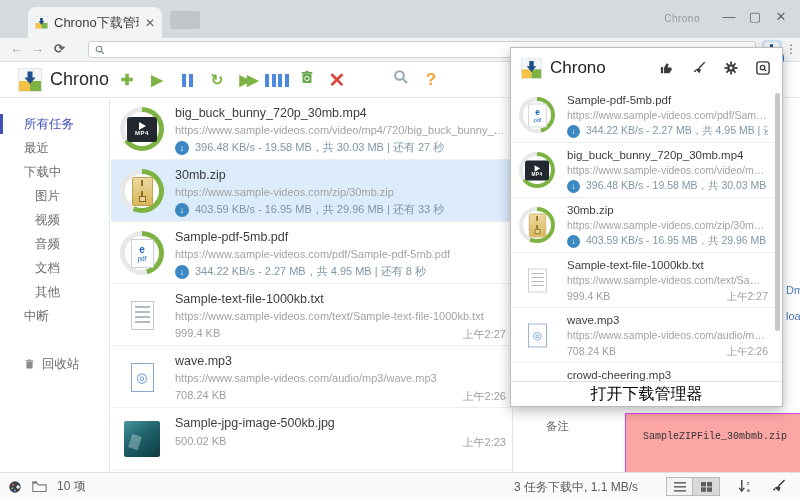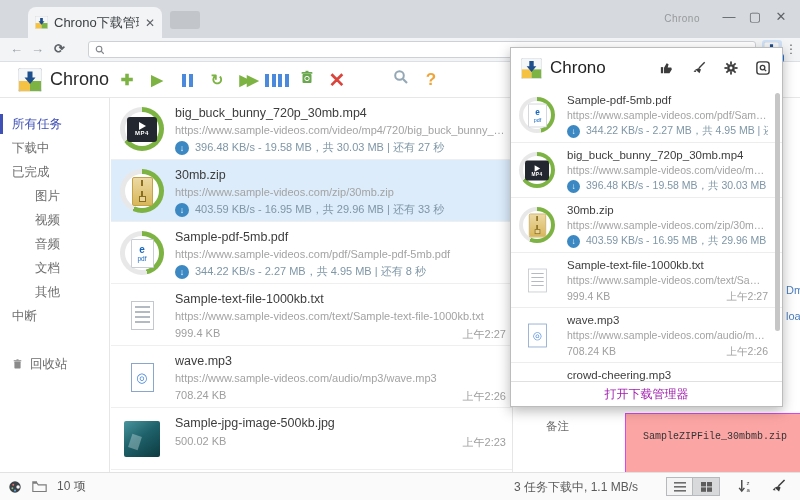--- a/index.html
+++ b/index.html
@@ -35,21 +35,21 @@
   .htools{position:absolute;left:112px;top:0;height:36px;display:flex;align-items:center}
   .hicon{width:30px;text-align:center;cursor:pointer;font-size:15px;line-height:36px}
   .g{color:#7cb342;font-weight:bold}
   .pbars{display:inline-block;width:11px;height:13px;border-left:4px solid #4a89dc;border-right:4px solid #4a89dc;box-sizing:border-box;vertical-align:-2px}
   .pb2{margin-left:2px}
   .del-x{color:#d9453d;font-weight:bold;font-size:20px}
   .hicon.far{margin-left:34px}
   .help-q{color:#f0a437;font-weight:bold;font-size:17px}
   
   .sidebar{position:absolute;left:0;top:36px;width:110px;bottom:28px;border-right:1px solid #e6e6e6;box-sizing:border-box;padding-top:14px}
-  .sitem{height:24px;line-height:24px;font-size:12.5px;color:#6d6d6d;padding-left:12px;position:relative;cursor:pointer;white-space:nowrap}
+  .sitem{height:24px;line-height:24px;font-size:12.5px;color:#6d6d6d;padding-left:24px;position:relative;cursor:pointer;white-space:nowrap}
   .sitem.indent{padding-left:35px}
   .sitem.sel{color:#3f51b5}
   .sitem.sel::before{content:"";position:absolute;left:0;top:2px;bottom:2px;width:3px;background:#3f51b5}
   .sitem.trash{margin-top:24px;display:flex;align-items:center;gap:7px}
   
   .list{position:absolute;left:111px;top:36px;width:401px;bottom:28px;overflow:hidden}
   .row{height:62px;border-bottom:1px solid #efefef;box-sizing:border-box;position:relative;padding:8px 6px 0 64px;cursor:pointer}
   .row.sel{background:#dcecfb}
   .icon-slot{position:absolute;left:9px;top:9px;width:44px;height:44px;display:flex;align-items:center;justify-content:center}
   .ring{border-radius:50%;width:44px;height:44px;position:absolute;left:0;top:0}
@@ -108,21 +108,21 @@
   .prow .ring::before{inset:4px}
   .prow .fi{transform:scale(.82)}
   .prow .fi-jpg,.prow .fi-mp4{transform:scale(.8)}
   .ptitle{font-size:11.5px;color:#3d3d3d;white-space:nowrap;overflow:hidden}
   .purl{font-size:10.5px;color:#a3a3a3;margin-top:3px;white-space:nowrap;overflow:hidden;text-overflow:ellipsis}
   .pstatus{font-size:10.5px;color:#7e96a6;margin-top:3px;white-space:nowrap;overflow:hidden;display:flex;align-items:center}
   .pstatus .dlc{width:13px;height:13px;font-size:8px}
   .pmeta{display:flex;justify-content:space-between;font-size:10.5px;color:#9e9e9e;margin-top:4px}
   .prow.cut{height:21px;border-bottom:0;overflow:hidden;border-top:0}
   .p-foot{position:absolute;left:0;right:0;bottom:0;height:24px;border-top:1px solid #e0e0e0;
-          display:flex;align-items:center;justify-content:center;font-size:12px;color:#a21caf;cursor:pointer;background:#fff}
+          display:flex;align-items:center;justify-content:center;font-size:16px;color:#000000;cursor:pointer;background:#fff}
   .p-scroll{position:absolute;right:2px;top:45px;width:5px;height:238px;background:#c6c6c6;border-radius:3px}
 </style>
 </head>
 <body>
 
 <div class="titlebar">
   <div class="tab">
     <svg width="13" height="13" viewBox="0 0 24 24">
         <rect width="24" height="24" rx="3" fill="#f4f6f8" stroke="#c9ced4"></rect>
         <rect x="1" y="13" width="11" height="10" fill="#f5c243"></rect>
@@ -188,22 +188,22 @@
       <span class="hicon far"><svg width="16" height="16" viewBox="0 0 16 16">
             <circle cx="6.5" cy="6.5" r="4.3" fill="none" stroke="#93a7b5" stroke-width="2"></circle>
             <line x1="10" y1="10" x2="14" y2="14" stroke="#93a7b5" stroke-width="2.2"></line>
           </svg></span>
       <span class="hicon help-q">?</span>
     </div>
   </div>
 
   <div class="sidebar">
     <div class="sitem sel">所有任务</div>
+    <div class="sitem">最近</div>
     <div class="sitem">下载中</div>
-    <div class="sitem">已完成</div>
     <div class="sitem indent">图片</div>
     <div class="sitem indent">视频</div>
     <div class="sitem indent">音频</div>
     <div class="sitem indent">文档</div>
     <div class="sitem indent">其他</div>
     <div class="sitem">中断</div>
     <div class="sitem trash">
       <svg width="11" height="12" viewBox="0 0 16 16">
           <rect x="3.5" y="4.5" width="9" height="10" rx="1" fill="#8a8a8a"></rect>
           <rect x="2.5" y="2.5" width="11" height="1.6" fill="#8a8a8a"></rect>

